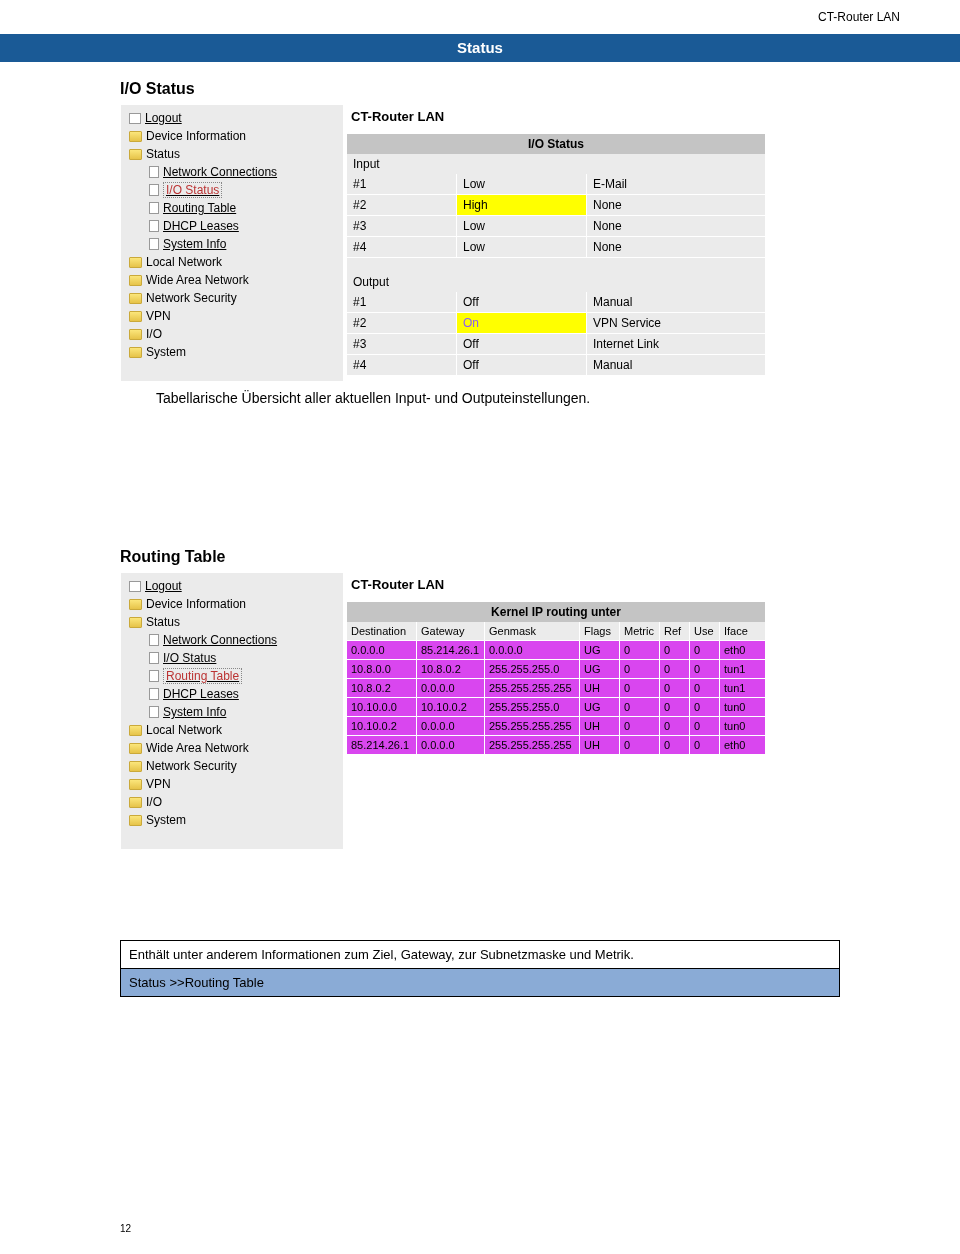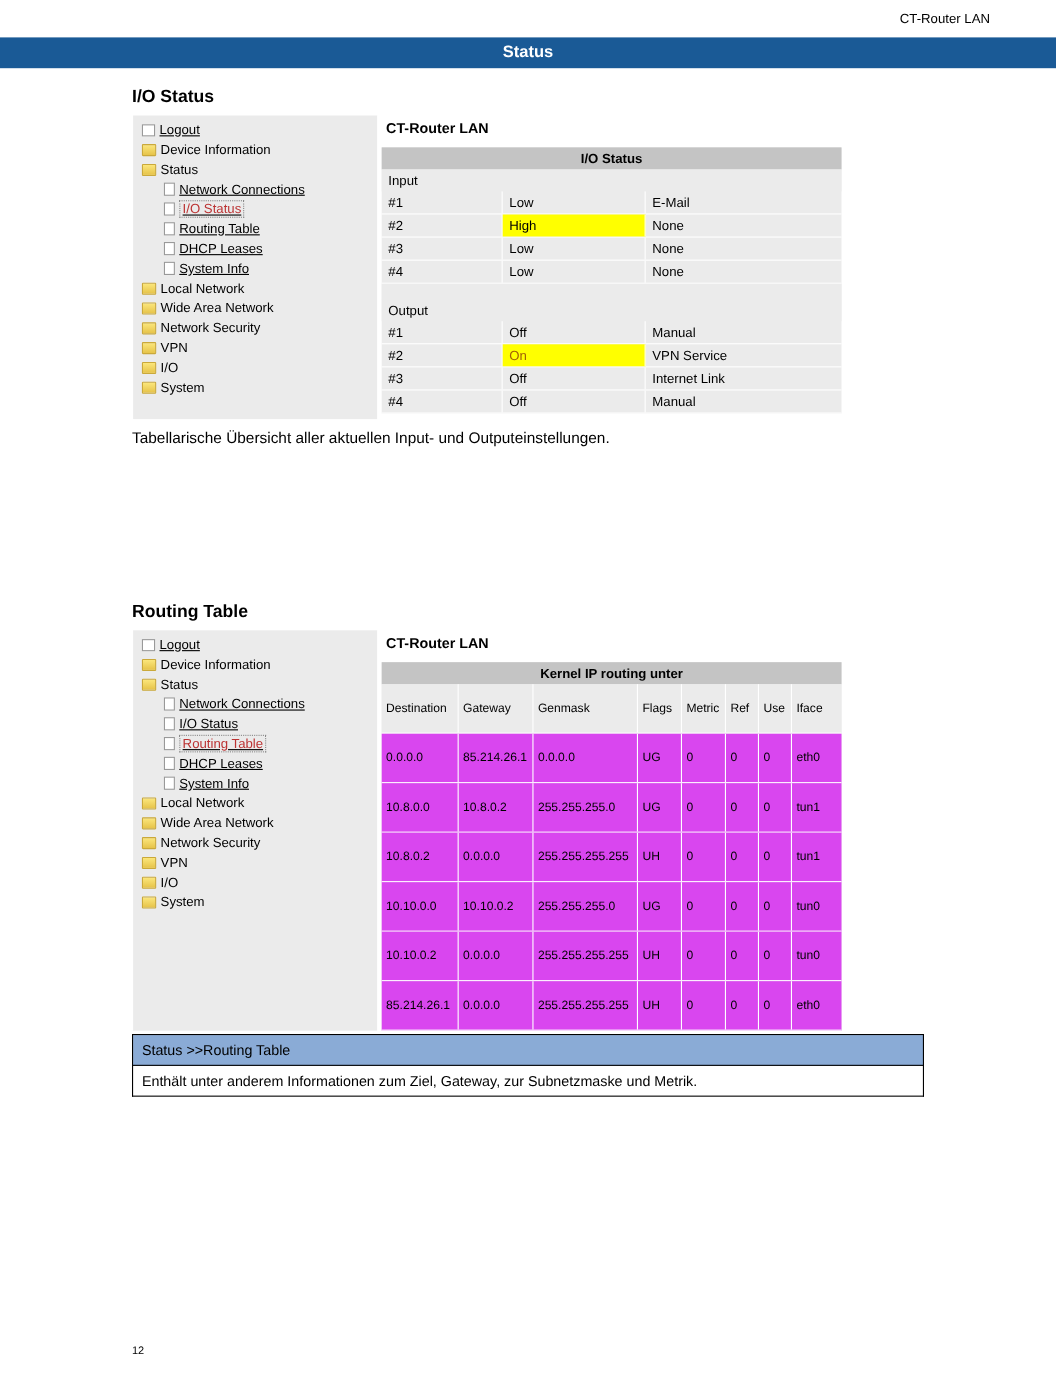--- a/index.html
+++ b/index.html
@@ -117,28 +117,29 @@
   .panel-row .cell {
     padding: 3px 6px;
     border-right: 1px solid #fff;
   }
   .panel-row .cell:last-child { border-right: none; }
   .io-c1 { width: 110px; }
   .io-c2 { width: 130px; }
   .io-c3 { flex: 1; }
   .io-sub { background: #ebebeb; padding: 3px 6px; }
   .hl { background: #ffff00; }
-  .orange { color: #a16207; }
+  .orange { color: #8b5cf6; }
   .caption {
     margin-top: 8px;
     font-size: 14px;
+    margin-left: 36px;
   }
   .rt-row { display: flex; border-bottom: 1px solid #fff; background: #d946ef; font-size: 11px; }
   .rt-row.head { background: #ebebeb; }
-  .rt-row .c { padding: 16px 4px; border-right: 1px solid #fff; overflow: hidden; white-space: nowrap;}
+  .rt-row .c { padding: 3px 4px; border-right: 1px solid #fff; overflow: hidden; white-space: nowrap;}
   .rt-row .c:last-child { border-right: none; }
   .rt-c1{width:70px}.rt-c2{width:68px}.rt-c3{width:95px}.rt-c4{width:40px}.rt-c5{width:40px}.rt-c6{width:30px}.rt-c7{width:30px}.rt-c8{flex:1}
   .info-table {
     border: 1px solid #000;
     border-collapse: collapse;
     width: 720px;
     margin-top: 30px;
     position: absolute;
     left: 120px;
     top: 910px;
@@ -410,21 +411,21 @@
             </div>
           </div>
       </div>
     </div>
   </div>
 </div>
 
 <table class="info-table">
   <tbody>
       <tr>
-        <td class="hdr">Status &gt;&gt;Routing Table</td>
+        <td>Enthält unter anderem Informationen zum Ziel, Gateway, zur Subnetzmaske und Metrik.</td>
       </tr>
   <tr>
-        <td>Enthält unter anderem Informationen zum Ziel, Gateway, zur Subnetzmaske und Metrik.</td>
+        <td class="hdr">Status &gt;&gt;Routing Table</td>
       </tr>
 </tbody>
   </table>
 
 <div class="page-number">12</div>
 
 </body></html>

